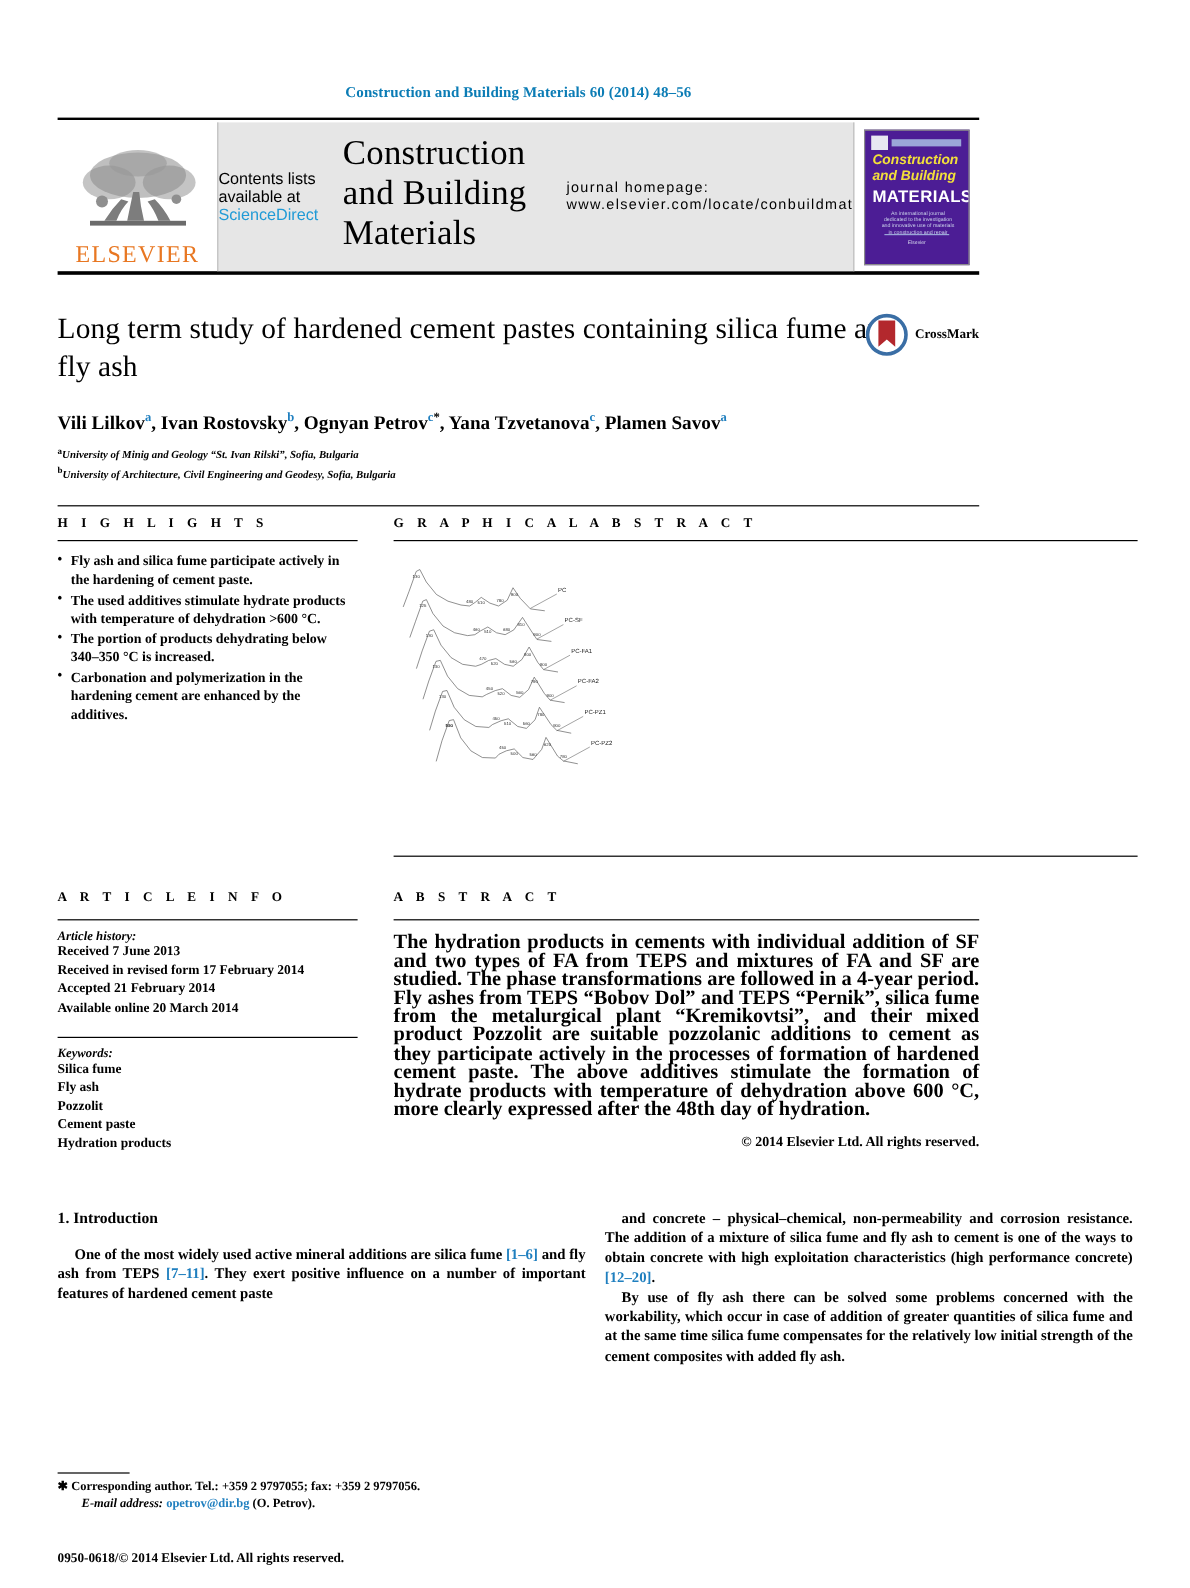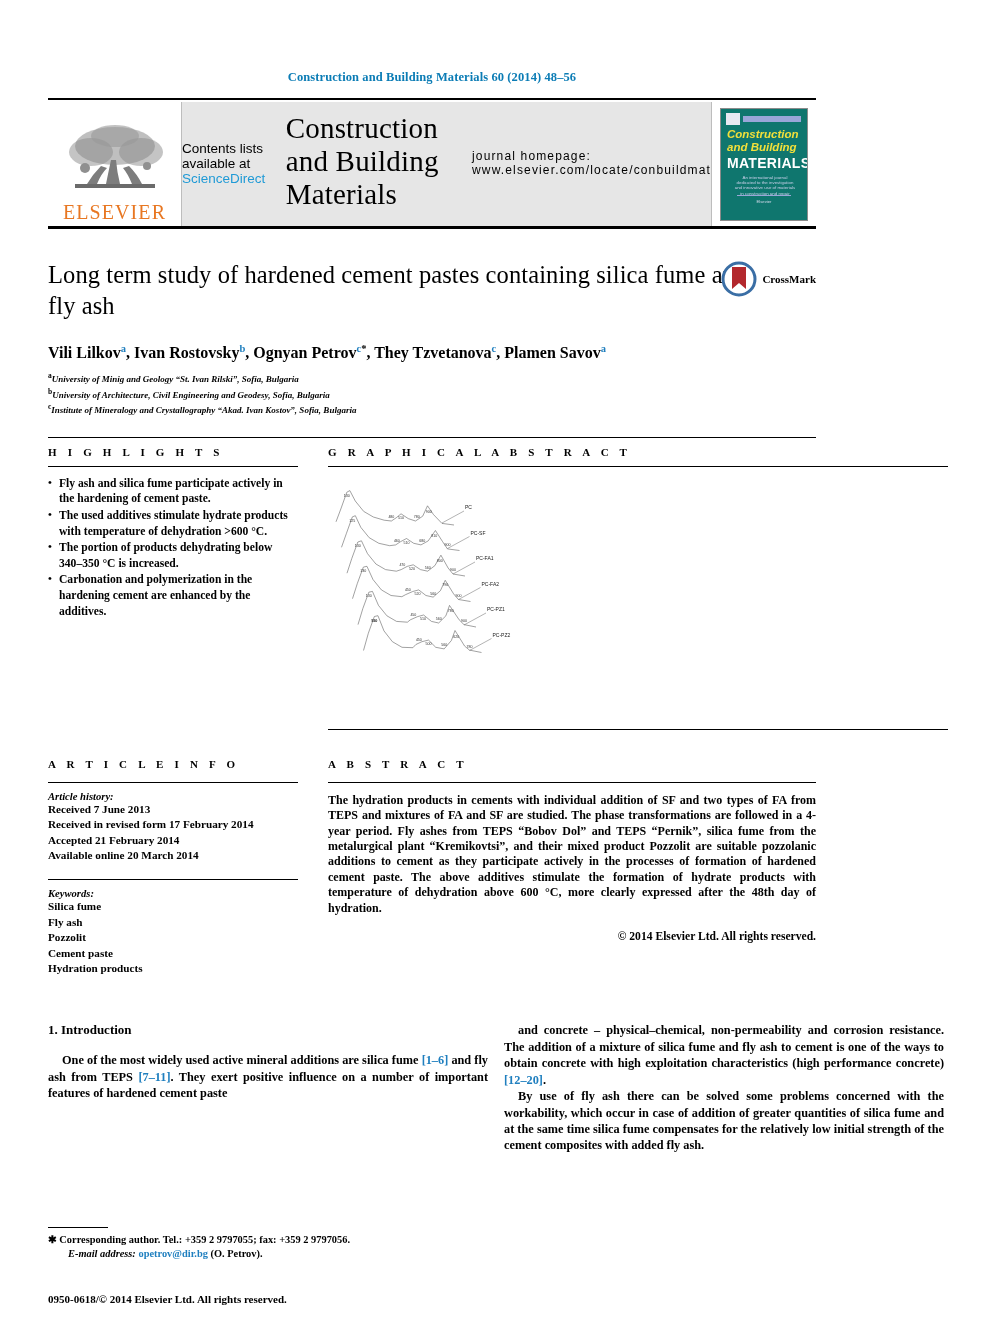--- a/index.html
+++ b/index.html
@@ -64,21 +64,21 @@
     letter-spacing: .2px;
   }
   .homepage {
     font-size: 12px;
     font-family: "Liberation Sans", sans-serif;
     letter-spacing: 1.15px;
   }
   .cover-box { width: 104px; flex: 0 0 104px; display:flex; align-items:center; justify-content:center; }
   .cover {
     width: 88px; height: 113px;
-    background: #0f766e;
+    background: #4c1d95;
     border: 1px solid #8b8b8b;
     position: relative;
     overflow: hidden;
     font-family: "Liberation Sans", sans-serif;
   }
   .cover .cov-bar { position:absolute; top:7px; left:22px; right:6px; height:6px; background:#9aa6d8; }
   .cover .cov-els { position:absolute; top:4px; left:5px; width:14px; height:12px; background:#e8e8f2; }
   .cover .cov-l1, .cover .cov-l2 {
     position:absolute; left:6px; right:4px;
     color:#f3e03a; font-style:italic; font-weight:bold; font-size:11.5px; line-height:12px;
@@ -152,21 +152,21 @@
   .ga-rule-bot { border-top: 1.4px solid #000; }
 
   
   .ainfo { margin-top: 28px; }
   .ai-label { font-size: 10.6px; font-style: italic; font-weight: bold; }
   .ai-line { font-size: 11.2px; font-weight: bold; line-height: 15.4px; }
   .ai-rule { border-top: 1.4px solid #000; margin: 12px 0 8px; }
   .kw-rule { border-top: 1.4px solid #000; margin: 16px 0 8px; }
 
   .abstract-body {
-    font-size: 12px; line-height: 15.4px; font-weight: bold;
+    font-size: 17px; line-height: 15.4px; font-weight: bold;
     text-align: justify; margin-top: 10px;
   }
   .copyright { text-align: right; font-size: 11.6px; font-weight: bold; margin-top: 14px; }
 
   
   .body-cols { display: flex; margin-top: 46px; }
   .bcol { width: 440px; flex: 0 0 440px; }
   .bcol.right { margin-left: 16px; }
   h2.sec-title { font-size: 13px; font-weight: bold; margin: 0 0 14px 0; }
   p.body-p {
@@ -245,26 +245,25 @@
       <svg width="36" height="36" viewBox="0 0 36 36">
         <circle cx="18" cy="18" r="16" fill="#ffffff" stroke="#3a6ea5" stroke-width="3"></circle>
         <path d="M11 6 h14 v22 l-7 -6 l-7 6 z" fill="#b3282d"></path>
         <path d="M6 20 a12 12 0 0 0 24 0" fill="none" stroke="#3a6ea5" stroke-width="2.5" opacity="0"></path>
       </svg>
       <span class="cm-label">CrossMark</span>
     </div>
 
     <h1 class="article-title">Long term study of hardened cement pastes containing silica fume and fly ash</h1>
 
-    <div class="authors"><span>Vili Lilkov</span><sup>a</sup>, <span>Ivan Rostovsky</span><sup>b</sup>, <span>Ognyan Petrov</span><sup>c</sup><sup class="star">*</sup>, <span>They Tzvetanova</span><sup>c</sup>, <span>Plamen Savov</span><sup>a</sup></div>
+    <div class="authors"><span>Vili Lilkov</span><sup>a</sup>, <span>Ivan Rostovsky</span><sup>b</sup>, <span>Ognyan Petrov</span><sup>c</sup><sup class="star">*</sup>, <span>Yana Tzvetanova</span><sup>c</sup>, <span>Plamen Savov</span><sup>a</sup></div>
 
     <div class="affil">
         <div><sup>a</sup>University of Minig and Geology “St. Ivan Rilski”, Sofia, Bulgaria</div>
         <div><sup>b</sup>University of Architecture, Civil Engineering and Geodesy, Sofia, Bulgaria</div>
-        <div><sup>c</sup>Institute of Mineralogy and Crystallography “Akad. Ivan Kostov”, Sofia, Bulgaria</div>
       </div>
   </div>
 
   <div class="title-rule"></div>
 
   <div class="panels">
     <div class="col-left">
       <div class="sec-head">H I G H L I G H T S</div>
       <div class="sec-rule"></div>
       <ul class="highlights">

